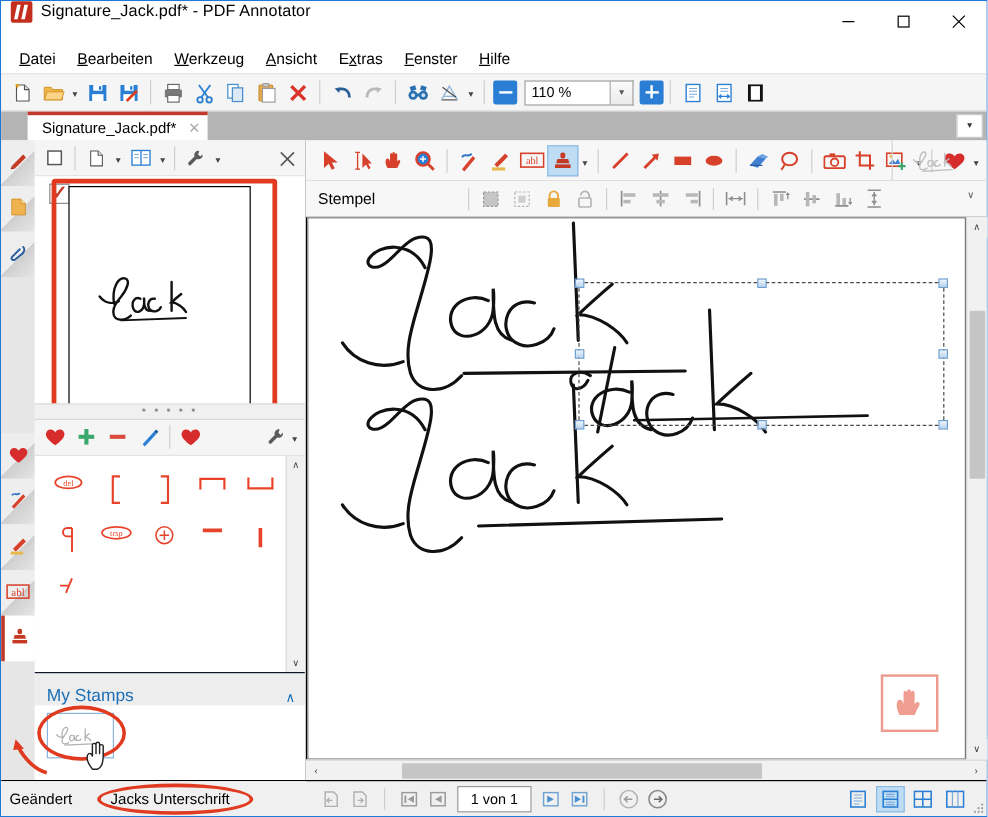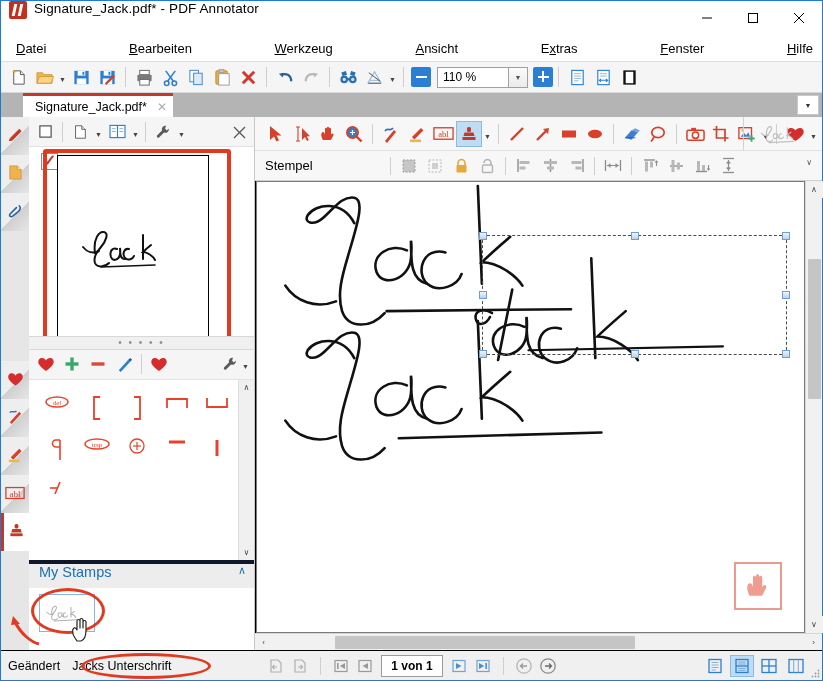--- a/index.html
+++ b/index.html
@@ -44,21 +44,21 @@
   .win-btn {
     width: 46px; height: 33px; display: flex;
     align-items: center; justify-content: center;
     font-size: 13px; color: #000; cursor: pointer;
   }
 
   
   .menubar {
     height: 26px; flex: 0 0 26px;
     display: flex; align-items: center;
-    padding-left: 6px; background: #ffffff; justify-content: space-between;
+    padding-left: 6px; background: #ffffff;
   }
   .menu-item {
     padding: 3px 9px; font-size: 13px; color: #000; cursor: pointer;
   }
   .menu-item u { text-decoration: underline; }
 
   
   .maintoolbar {
     height: 32px; flex: 0 0 32px;
     display: flex; align-items: center;
@@ -207,22 +207,22 @@
   }
   .vscroll-mini {
     width: 16px; flex: 0 0 16px; background: #f0f0f0;
     border-left: 1px solid #dcdcdc;
     display: flex; flex-direction: column; justify-content: space-between;
     align-items: center; padding: 3px 0; font-size: 8px; color: #444;
   }
 
   .mystamps-header {
     height: 28px; flex: 0 0 28px; background: #ededed;
-    display: flex; align-items: flex-start; justify-content: space-between;
-    padding: 0 8px 0 10px; border-top: 4px solid #0f172a;
+    display: flex; align-items: flex-end; justify-content: space-between;
+    padding: 0 8px 0 10px; border-top: 1px solid #0f172a;
     cursor: pointer;
   }
   .mystamps-title { color: #1a6fb5; font-size: 14.5px; }
   .mystamps-body {
     flex: 0 0 62px; background: #fff; display: flex; position: relative;
     padding: 6px 0 0 10px;
   }
   .mystamp-item {
     width: 56px; height: 38px; border: 1px solid #8ab4dd; background: #fff;
     display: flex; align-items: center; justify-content: center;
@@ -306,24 +306,24 @@
     display: flex; align-items: center; justify-content: center; cursor: pointer;
   }
 
   
   .statusbar {
     height: 30px; flex: 0 0 30px; display: flex; align-items: center;
     background: #f0f0f0; border-top: 1px solid #000; position: relative;
   }
   .status-left {
     width: 254px; flex: 0 0 254px; display: flex; align-items: center;
-    padding-left: 7px; font-size: 12.5px; color: #000; gap: 12px;
+    padding-left: 7px; font-size: 12.5px; color: #000; gap: 32px;
     background: #f0f0f0; height: 100%; position: relative;
   }
-  .nav-group { display: flex; align-items: center; padding-left: 10px; gap: 2px; font-weight: bold; }
+  .nav-group { display: flex; align-items: center; padding-left: 10px; gap: 2px; }
   .nav-btn {
     width: 22px; height: 22px; display: flex; align-items: center;
     justify-content: center; cursor: pointer; color: #9a9a9a; font-size: 10px;
   }
   .page-field {
     width: 62px; height: 22px; border: 1px solid #9a9a9a; background: #fff;
     display: flex; align-items: center; justify-content: center;
     font-size: 12px; color: #000; margin: 0 3px;
   }
   .nav-sep { width: 1px; height: 18px; background: #cfcfcf; margin: 0 7px; }

